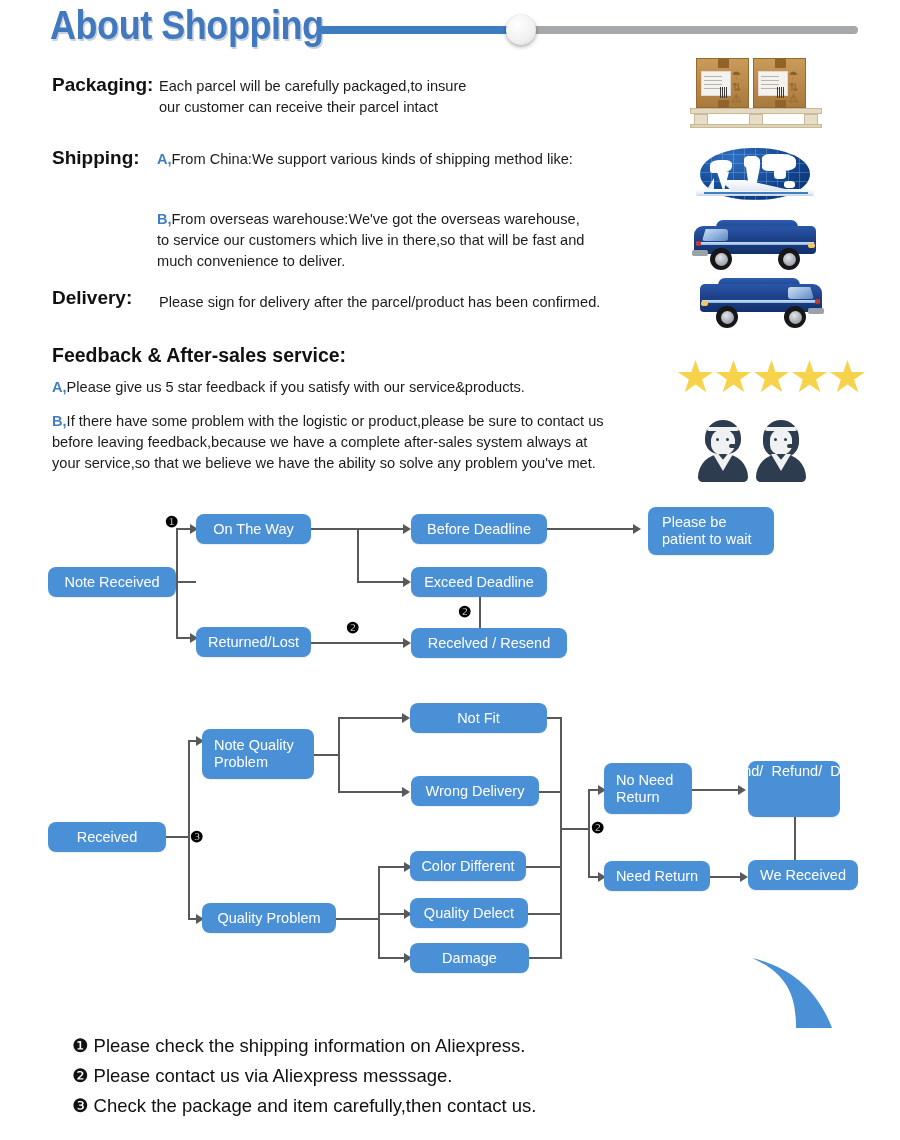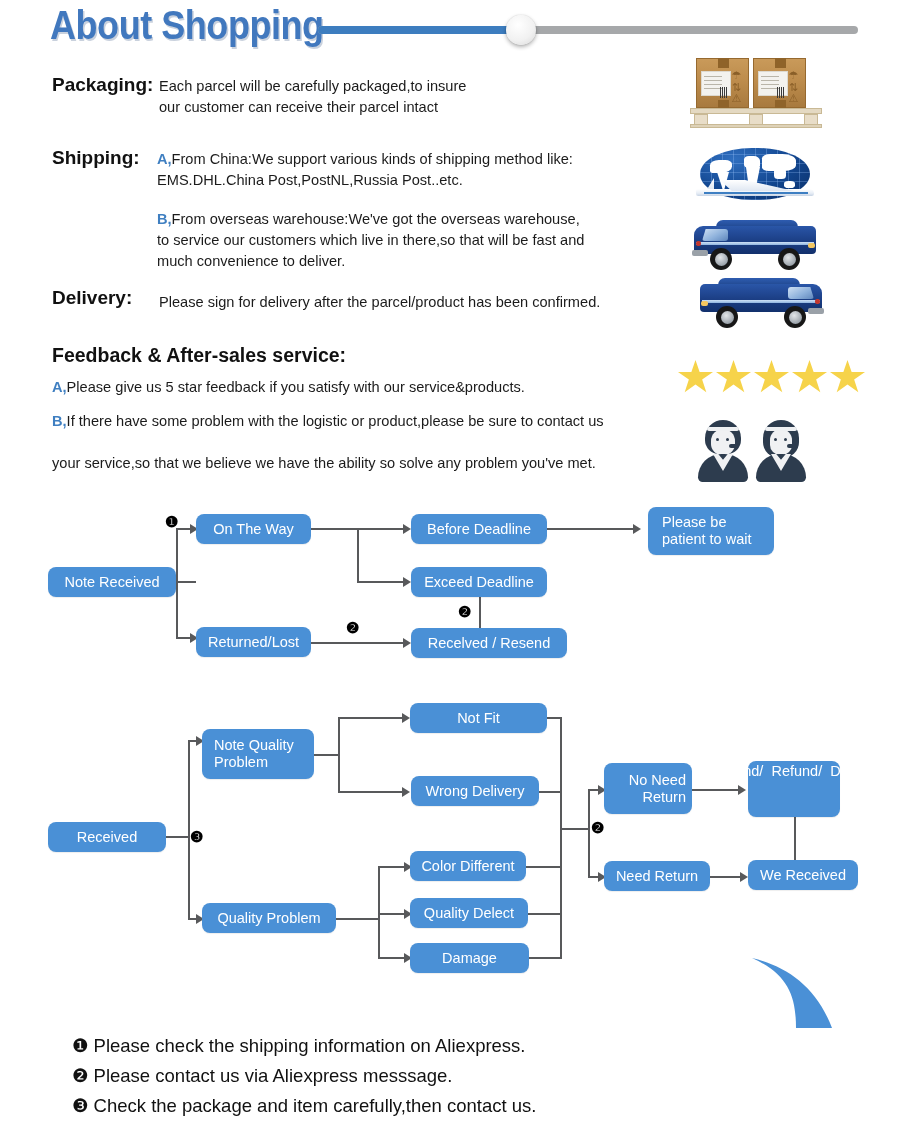--- a/index.html
+++ b/index.html
@@ -300,38 +300,37 @@
 
     <div class="lbl" style="left:52px; top:74px;">Packaging:</div>
     <div class="para" style="left:159px; top:76px;">
       <span>Each parcel will be carefully packaged,to insure</span><br>
       <span>our customer can receive their parcel intact</span>
     </div>
 
     <div class="lbl" style="left:52px; top:147px;">Shipping:</div>
     <div class="para" style="left:157px; top:149px;">
       <span class="ab">A,</span><span>From China:We support various kinds of shipping method like:</span><br>
-      <span>EMS.DHL.China Post,PostNL,Russia Post..etc.</span>
     </div>
     <div class="para" style="left:157px; top:209px;">
       <span class="ab">B,</span><span>From overseas warehouse:We've got the overseas warehouse,</span><br>
       <span>to service our customers which live in there,so that will be fast and</span><br>
       <span>much convenience to deliver.</span>
     </div>
 
     <div class="lbl" style="left:52px; top:287px;">Delivery:</div>
     <div class="para" style="left:159px; top:292px;">Please sign for delivery after the parcel/product has been confirmed.</div>
 
     <div class="fb-head">Feedback &amp; After-sales service:</div>
     <div class="para" style="left:52px; top:377px;">
       <span class="ab">A,</span><span>Please give us 5 star feedback if you satisfy with our service&amp;products.</span>
     </div>
     <div class="para" style="left:52px; top:411px;">
       <span class="ab">B,</span><span>If there have some problem with the logistic or product,please be sure to contact us</span><br>
-      <br>
+      <span>before leaving feedback,because we have a complete after-sales system always at</span><br>
       <span>your service,so that we believe we have the ability so solve any problem you've met.</span>
     </div>
   </div>
 
   <div class="imgcol">
 
     <div class="parcel-art">
       <div class="pbox l">
         <div class="ptab"></div>
         <div class="ptab bot"></div>
@@ -537,21 +536,21 @@
       <span style="padding-left:6px;">Problem</span>
     </div>
     <div class="nb" style="left:202px; top:903px; width:134px; height:30px;">Quality Problem</div>
 
     <div class="nb" style="left:410px; top:703px; width:137px; height:30px;">Not Fit</div>
     <div class="nb" style="left:411px; top:776px; width:128px; height:30px;">Wrong Delivery</div>
     <div class="nb" style="left:410px; top:851px; width:116px; height:30px;">Color Different</div>
     <div class="nb" style="left:410px; top:898px; width:118px; height:30px;">Quality Delect</div>
     <div class="nb" style="left:410px; top:943px; width:119px; height:30px;">Damage</div>
 
-    <div class="nb" style="left:604px; top:763px; width:88px; height:51px; flex-direction:column; align-items:flex-end;">
+    <div class="nb" style="left:604px; top:763px; width:88px; height:51px; flex-direction:column; align-items:flex-start;">
       <span style="padding-left:6px;">No Need</span>
       <span style="padding-left:6px;">Return</span>
     </div>
     <div class="nb" style="left:604px; top:861px; width:106px; height:30px;">Need Return</div>
     <div class="nb" style="left:748px; top:761px; width:92px; height:56px; flex-direction:row; align-items:flex-start;">
       <span style="padding-left:8px;">Resend/</span>
       <span style="padding-left:8px;">Refund/</span>
       <span style="padding-left:8px;">Discount</span>
     </div>
     <div class="nb" style="left:748px; top:860px; width:110px; height:30px;">We Received</div>

